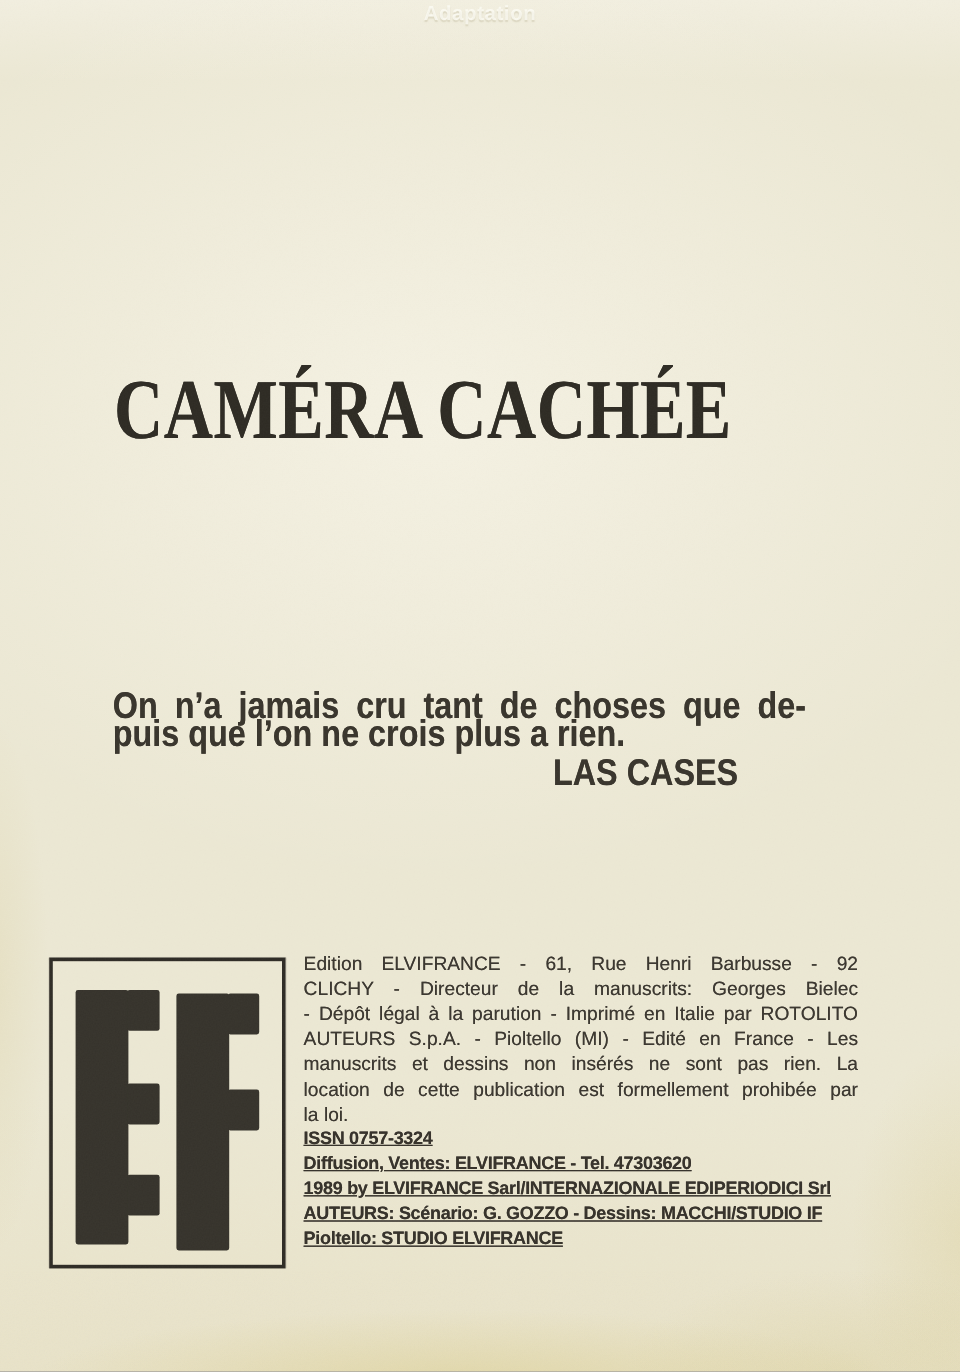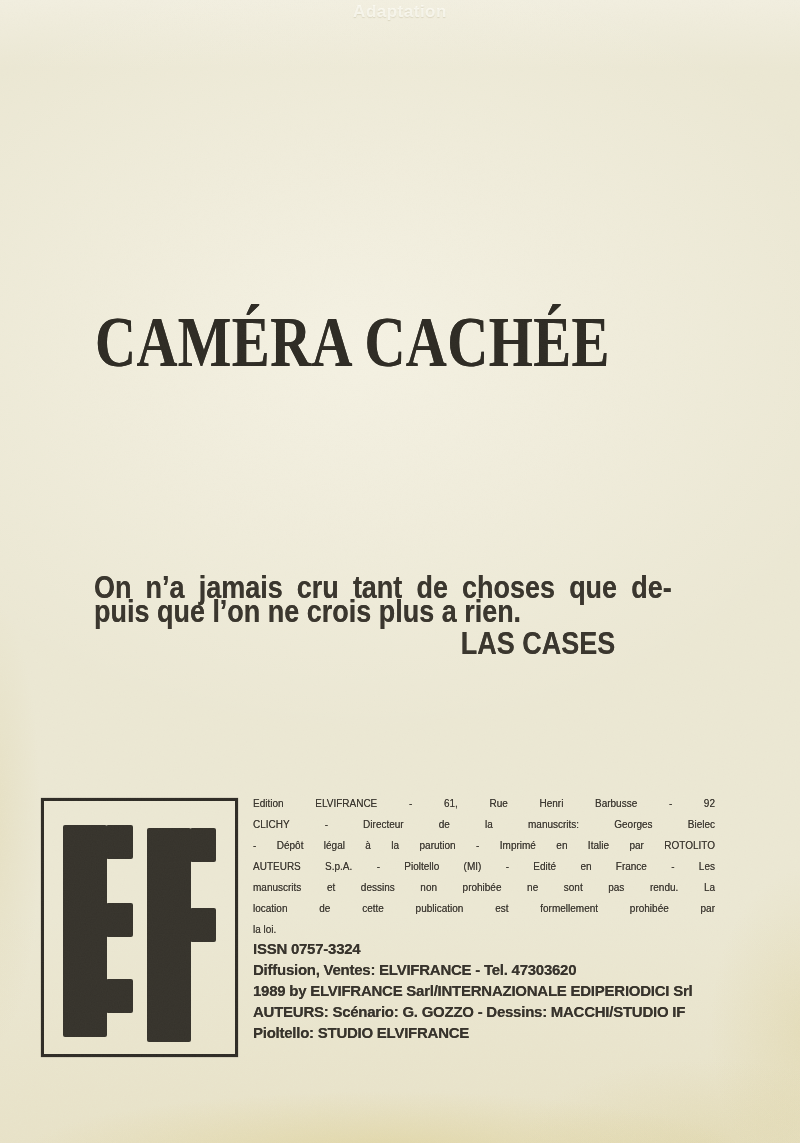--- a/index.html
+++ b/index.html
@@ -69,35 +69,36 @@
     border: 3px solid #2e2b25;
     box-sizing: border-box;
     box-shadow: 0 0 1px rgba(46,43,37,0.6);
   }
   #logo-box svg { display: block; width: 100%; height: 100%; }
   #logo-box .glyph { fill: #35322b; }
 
   #colophon {
     left: 253px; top: 793px;
     width: 462px;
-    font-size: 10px; line-height: 21px;
+    font-size: 16px; line-height: 21px;
     color: #3a362f;
     text-shadow: 0 0 0.4px rgba(58,54,47,0.75);
   }
   .colophon-line { text-align: justify; text-align-last: justify; white-space: nowrap; height: 21px; }
   .colophon-line.last { text-align: right; text-align-last: left; }
 
   #credits {
     left: 253px; top: 938px;
     width: 470px;
     font-size: 15px; line-height: 21px;
     font-weight: bold;
     letter-spacing: -0.25px;
     color: #35312a;
     text-shadow: 0 0 0.4px rgba(53,49,42,0.8);
+    text-decoration: underline;
   }
   .credit-line { white-space: nowrap; height: 21px; }
 
   #grain {
     left: 0; top: 0; width: 800px; height: 1143px;
     pointer-events: none;
     opacity: 0.45;
   }
 </style>
 </head>
@@ -129,21 +130,21 @@
         <rect class="glyph" x="146" y="107" width="26" height="34" rx="2"></rect>
       </g>
     </svg>
   </div>
 
   <div id="colophon" class="abs">
     <div class="colophon-line">Edition ELVIFRANCE - 61, Rue Henri Barbusse - 92</div>
     <div class="colophon-line">CLICHY - Directeur de la manuscrits: Georges Bielec</div>
     <div class="colophon-line">- Dépôt légal à la parution - Imprimé en Italie par ROTOLITO</div>
     <div class="colophon-line">AUTEURS S.p.A. - Pioltello (MI) - Edité en France - Les</div>
-    <div class="colophon-line">manuscrits et dessins non prohibée ne sont pas rendu. La</div>
+    <div class="colophon-line">manuscrits et dessins non insérés ne sont pas rien. La</div>
     <div class="colophon-line">location de cette publication est formellement prohibée par</div>
     <div class="colophon-line last">la loi.</div>
   </div>
 
   <div id="credits" class="abs">
     <div class="credit-line">ISSN 0757-3324</div>
     <div class="credit-line">Diffusion, Ventes: ELVIFRANCE - Tel. 47303620</div>
     <div class="credit-line">1989 by ELVIFRANCE Sarl/INTERNAZIONALE EDIPERIODICI Srl</div>
     <div class="credit-line">AUTEURS: Scénario: G. GOZZO - Dessins: MACCHI/STUDIO IF</div>
     <div class="credit-line">Pioltello: STUDIO ELVIFRANCE</div>

